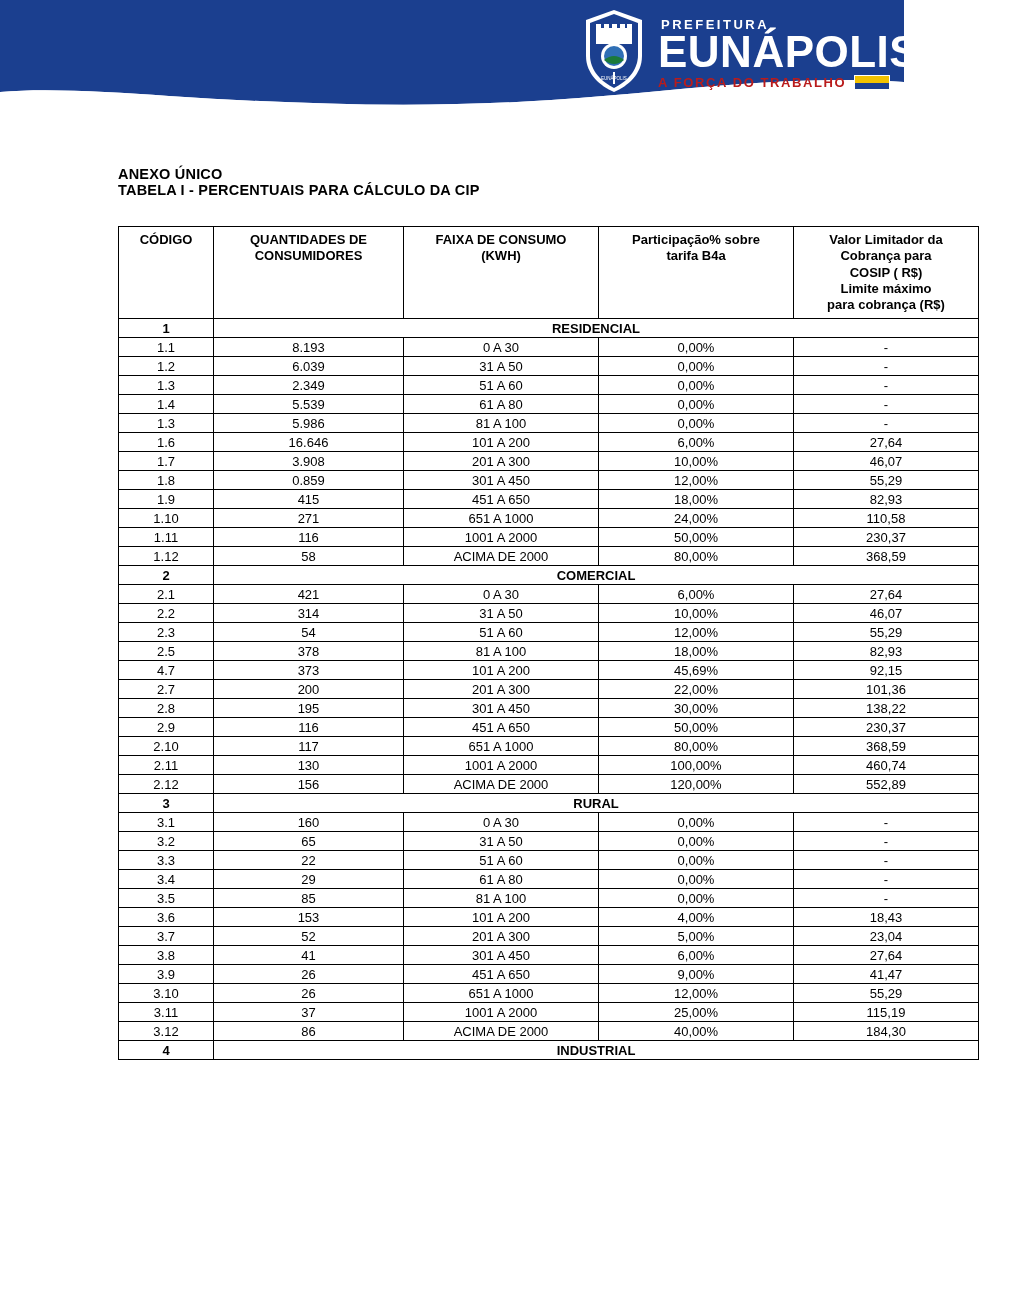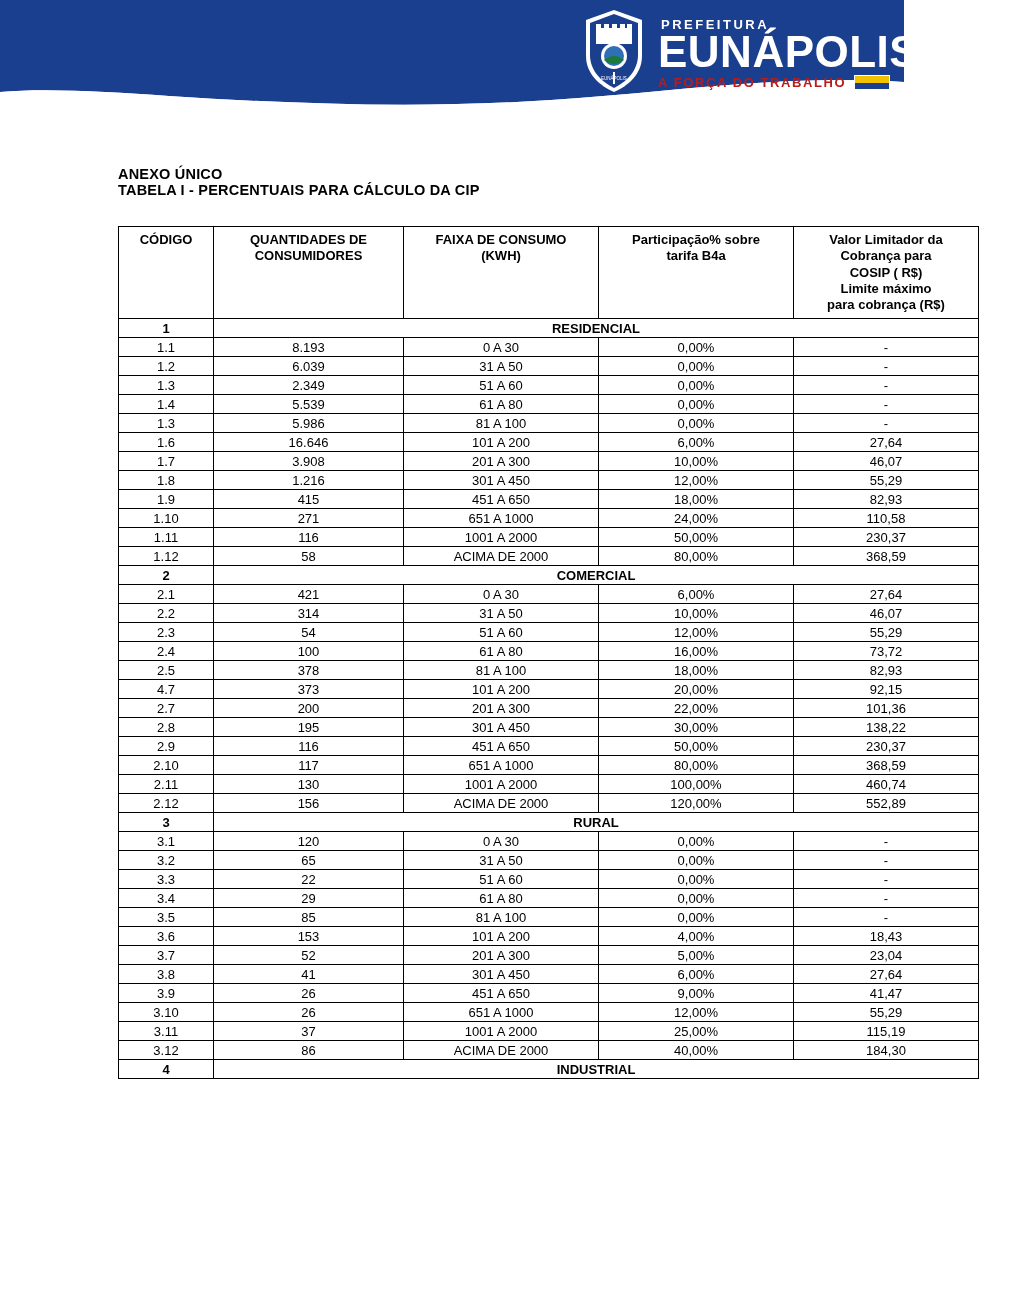--- a/index.html
+++ b/index.html
@@ -264,21 +264,21 @@
         </tr>
         <tr>
           <td>1.7</td>
           <td class="num-right">3.908</td>
           <td>201 A 300</td>
           <td>10,00%</td>
           <td>46,07</td>
         </tr>
         <tr>
           <td>1.8</td>
-          <td class="num-right">1.216</td>
+          <td class="num-right">0.859</td>
           <td>301 A 450</td>
           <td>12,00%</td>
           <td>55,29</td>
         </tr>
         <tr>
           <td>1.9</td>
           <td class="num-right">415</td>
           <td>451 A 650</td>
           <td>18,00%</td>
           <td>82,93</td>
@@ -323,38 +323,31 @@
           <td>46,07</td>
         </tr>
         <tr>
           <td>2.3</td>
           <td class="num-right">54</td>
           <td>51 A 60</td>
           <td>12,00%</td>
           <td>55,29</td>
         </tr>
         <tr>
-          <td>2.4</td>
-          <td class="num-right">100</td>
-          <td>61 A 80</td>
-          <td>16,00%</td>
-          <td>73,72</td>
-        </tr>
-        <tr>
           <td>2.5</td>
           <td class="num-right">378</td>
           <td>81 A 100</td>
           <td>18,00%</td>
           <td>82,93</td>
         </tr>
         <tr>
           <td>4.7</td>
           <td class="num-right">373</td>
           <td>101 A 200</td>
-          <td>20,00%</td>
+          <td>45,69%</td>
           <td>92,15</td>
         </tr>
         <tr>
           <td>2.7</td>
           <td class="num-right">200</td>
           <td>201 A 300</td>
           <td>22,00%</td>
           <td>101,36</td>
         </tr>
         <tr>
@@ -391,21 +384,21 @@
           <td>ACIMA DE 2000</td>
           <td>120,00%</td>
           <td>552,89</td>
         </tr>
         <tr class="section">
           <td>3</td>
           <td colspan="4">RURAL</td>
         </tr>
         <tr>
           <td>3.1</td>
-          <td class="num-right">120</td>
+          <td class="num-right">160</td>
           <td>0 A 30</td>
           <td>0,00%</td>
           <td>-</td>
         </tr>
         <tr>
           <td>3.2</td>
           <td class="num-right">65</td>
           <td>31 A 50</td>
           <td>0,00%</td>
           <td>-</td>

